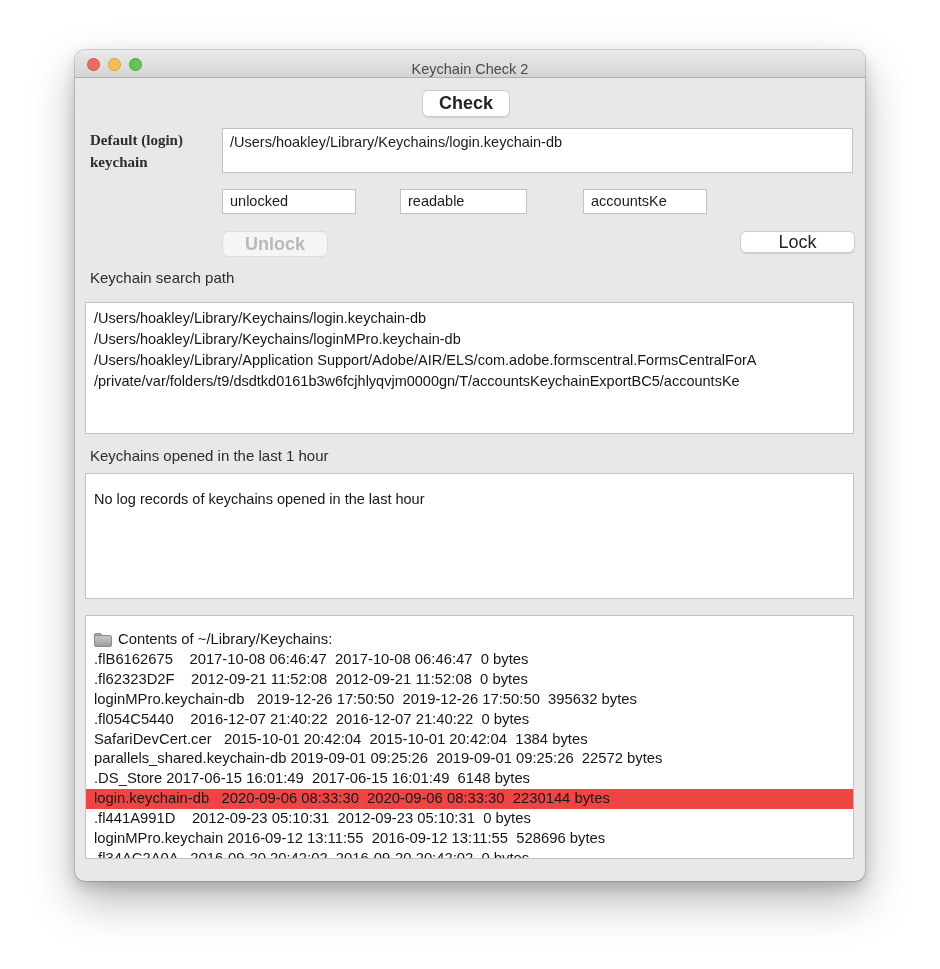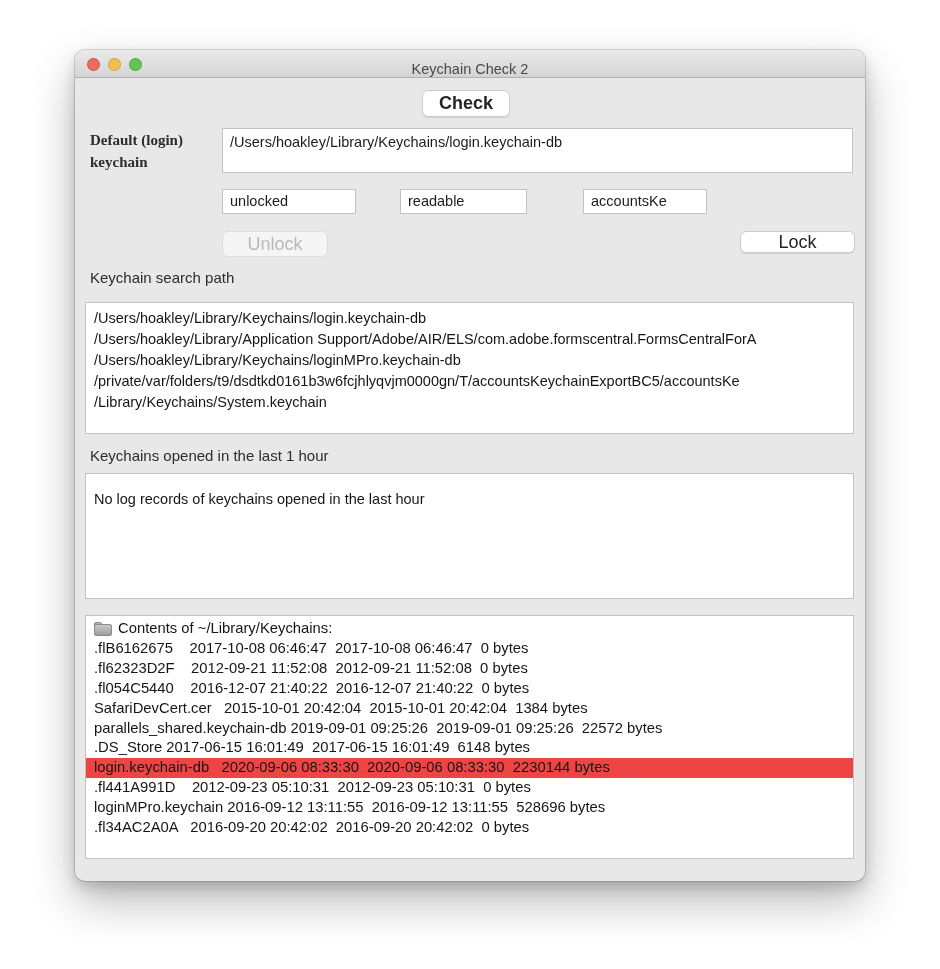--- a/index.html
+++ b/index.html
@@ -25,21 +25,21 @@
   .light.yellow { background:#f5bf4f; }
   .light.green  { background:#61c454; }
 
   .btn {
     position:absolute; background:#ffffff; border:1px solid #cdcdcd; border-radius:6px;
     font-size:18px; color:#242424; text-align:center;
     box-shadow:0 1px 1px rgba(0,0,0,0.10);
     font-family:inherit; cursor:default;
   }
   .btn.check  { left:347px; top:40px;  width:88px;  height:27px; font-weight:bold; }
-  .btn.unlock { left:147px; top:181px; width:106px; height:26px; font-weight:normal; color:#b9b9b9; background:#f5f5f5; border-color:#dcdcdc; box-shadow:none; }
+  .btn.unlock { left:147px; top:181px; width:106px; height:26px; font-weight:bold; color:#b9b9b9; background:#f5f5f5; border-color:#dcdcdc; box-shadow:none; }
   .btn.lock   { left:665px; top:181px; width:115px; height:22px; }
 
   .lbl { position:absolute; font-size:15px; color:#2c2c2c; }
   .lbl.default  { left:15px; top:79px; width:140px; font-weight:bold; line-height:22px;font-family:Liberation Serif, serif; }
   .lbl.searchpath { left:15px; top:219px; }
   .lbl.opened   { left:15px; top:397px; }
 
   .field {
     position:absolute; background:#ffffff; border:1px solid #c2c2c2;
     font-size:14.5px; color:#1c1c1c; padding:3px 7px;
@@ -51,21 +51,21 @@
   .field.s1 { left:325px; width:127px; }
   .field.s2 { left:508px; width:124px; }
 
   .box {
     position:absolute; background:#ffffff; border:1px solid #c2c2c2;
     font-size:14.5px; color:#161616; overflow:hidden;
   }
   .box .line { white-space:pre; overflow:hidden; line-height:21px; padding:0 8px; }
   .box.searchbox { left:10px; top:252px; width:769px; height:132px; padding-top:5px; }
   .box.openedbox { left:10px; top:423px; width:769px; height:126px; padding-top:15px; }
-  .box.contents  { left:10px; top:565px; width:769px; height:244px; padding-top:3px; }
+  .box.contents  { left:10px; top:565px; width:769px; height:244px; padding-top:14px; }
   .box.contents .row { white-space:pre; overflow:hidden; line-height:19.9px; padding:0 8px; font-size:14.8px; }
   .box.contents .row.highlight { background:#ef4444; }
   .box.contents .hdr { display:flex; align-items:center; gap:6px; }
   .folder-ic { display:inline-block; width:18px; height:14px; position:relative; flex:0 0 auto; }
   .folder-ic .back { position:absolute; left:0; top:2px; width:18px; height:12px; background:linear-gradient(#c9c9c9,#9d9d9d); border:1px solid #8a8a8a; border-radius:2px; }
   .folder-ic .tab  { position:absolute; left:0; top:0; width:8px; height:4px; background:#b5b5b5; border:1px solid #8a8a8a; border-radius:2px 2px 0 0; }
 </style>
 </head>
 <body>
 
@@ -88,38 +88,38 @@
   <div class="field status s0">unlocked</div>
   <div class="field status s1">readable</div>
   <div class="field status s2">accountsKe</div>
 
   <button class="btn unlock" disabled="">Unlock</button>
   <button class="btn lock">Lock</button>
 
   <div class="lbl searchpath">Keychain search path</div>
   <div class="box searchbox">
     <div class="line">/Users/hoakley/Library/Keychains/login.keychain-db</div>
+    <div class="line">/Users/hoakley/Library/Keychains/loginMPro.keychain-db</div>
     <div class="line">/Users/hoakley/Library/Application Support/Adobe/AIR/ELS/com.adobe.formscentral.FormsCentralForA</div>
-    <div class="line">/Users/hoakley/Library/Keychains/loginMPro.keychain-db</div>
     <div class="line">/private/var/folders/t9/dsdtkd0161b3w6fcjhlyqvjm0000gn/T/accountsKeychainExportBC5/accountsKe</div>
-    <div class="line">/Library/Keychains/System.keychain</div>
   </div>
 
   <div class="lbl opened">Keychains opened in the last 1 hour</div>
   <div class="box openedbox">
     <div class="line">No log records of keychains opened in the last hour</div>
   </div>
 
   <div class="box contents">
     <div class="row hdr">
       <span class="folder-ic"><span class="tab"></span><span class="back"></span></span>
       <span>Contents of ~/Library/Keychains:</span>
     </div>
     <div class="row">.flB6162675    2017-10-08 06:46:47  2017-10-08 06:46:47  0 bytes</div>
     <div class="row">.fl62323D2F    2012-09-21 11:52:08  2012-09-21 11:52:08  0 bytes</div>
+    <div class="row">loginMPro.keychain-db   2019-12-26 17:50:50  2019-12-26 17:50:50  395632 bytes</div>
     <div class="row">.fl054C5440    2016-12-07 21:40:22  2016-12-07 21:40:22  0 bytes</div>
     <div class="row">SafariDevCert.cer   2015-10-01 20:42:04  2015-10-01 20:42:04  1384 bytes</div>
     <div class="row">parallels_shared.keychain-db 2019-09-01 09:25:26  2019-09-01 09:25:26  22572 bytes</div>
     <div class="row">.DS_Store 2017-06-15 16:01:49  2017-06-15 16:01:49  6148 bytes</div>
     <div class="row highlight">login.keychain-db   2020-09-06 08:33:30  2020-09-06 08:33:30  2230144 bytes</div>
     <div class="row">.fl441A991D    2012-09-23 05:10:31  2012-09-23 05:10:31  0 bytes</div>
     <div class="row">loginMPro.keychain 2016-09-12 13:11:55  2016-09-12 13:11:55  528696 bytes</div>
     <div class="row">.fl34AC2A0A   2016-09-20 20:42:02  2016-09-20 20:42:02  0 bytes</div>
   </div>
 

